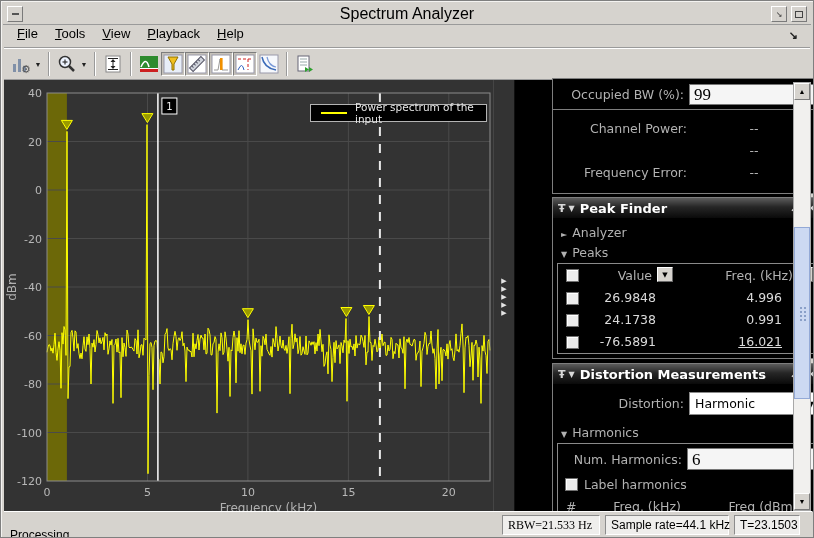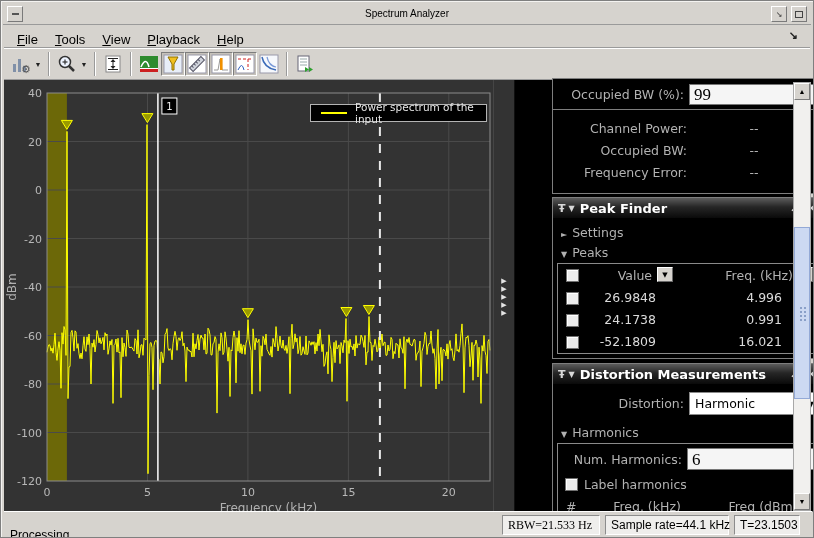--- a/index.html
+++ b/index.html
@@ -3,29 +3,29 @@
 <meta charset="utf-8">
 <style>
   html,body{margin:0;padding:0;background:#fff;}
   *{box-sizing:border-box;}
   .window{position:relative;width:814px;height:538px;background:#d6d3ce;
     border:1px solid #7f7f7f;box-shadow:inset 1px 1px 0 #f4f3f1;
     font-family:"Liberation Sans",sans-serif;overflow:hidden;}
   
   .titlebar{position:absolute;left:2px;top:2px;right:2px;height:22px;border-bottom:1px solid #9a9a9a;}
   .title{position:absolute;left:0;right:0;top:0;height:22px;text-align:center;line-height:22px;
-    font-size:10px;color:#000;}
+    font-size:16px;color:#000;}
   .tb-btn{position:absolute;top:3px;width:16px;height:16px;background:#d6d3ce;
     border:1px solid;border-color:#fff #7a7a7a #7a7a7a #fff;font-size:8px;color:#333;
     display:flex;align-items:center;justify-content:center;}
   .tb-btn .dash{width:7px;height:2px;background:#555;}
   .tb-btn .sq{width:8px;height:7px;border:1px solid #444;}
   
   .menubar{position:absolute;left:3px;top:25px;right:3px;height:22px;border-bottom:1px solid #9a9a9a;
-    box-shadow:0 1px 0 #fff;display:flex;align-items:flex-end;padding-left:13px;font-size:13px;color:#000;}
+    box-shadow:0 1px 0 #fff;display:flex;align-items:flex-start;padding-left:13px;font-size:13px;color:#000;}
   .menu-item{margin-right:17px;cursor:default;}
   .menu-item u{text-decoration:underline;}
   .menu-dock{position:absolute;right:12px;top:3px;font-size:11px;color:#222;font-weight:bold;}
   
   .toolbar{position:absolute;left:3px;top:48px;right:3px;height:31px;border-bottom:1px solid #9a9a9a;
     display:flex;align-items:center;padding-left:5px;}
   .tbtn{width:24px;height:24px;display:flex;align-items:center;justify-content:center;position:relative;flex:none;}
   .tbtn.pressed{background:#c6c2ba;border:1px solid;border-color:#7d7d7d #ffffff #ffffff #7d7d7d;}
   .caret{flex:none;font-size:7px;color:#222;width:10px;text-align:center;}
   .sep{flex:none;width:2px;height:24px;border-left:1px solid #9a9a9a;border-right:1px solid #fff;margin:0 5px;}
@@ -261,59 +261,58 @@
 
     <div class="sidebar">
 
       <div class="panel" style="top:-2px;height:116px;">
         <div style="position:absolute;left:0;right:0;top:0;height:31px;border-bottom:1px solid #7e7e7e;">
           <div class="lbl" style="position:absolute;left:0;top:8px;width:131px;text-align:right;">Occupied BW (%):</div>
           <input class="tin" style="left: 136px; top: 5px; width: 127px; height: 21px;" value="99">
         </div>
         <div class="lbl" style="position:absolute;left:0;top:42px;width:134px;text-align:right;">Channel Power:</div>
         <div style="position:absolute;left:186px;top:42px;width:30px;text-align:center;color:#b2b2b2;">--</div>
-        <div class="lbl" style="position:absolute;left:0;top:64px;width:134px;text-align:right;">Occupied BW:</div>
         <div style="position:absolute;left:186px;top:64px;width:30px;text-align:center;color:#b2b2b2;">--</div>
         <div class="lbl" style="position:absolute;left:0;top:86px;width:134px;text-align:right;">Frequency Error:</div>
         <div style="position:absolute;left:186px;top:86px;width:30px;text-align:center;color:#b2b2b2;">--</div>
       </div>
 
       <div class="panel" style="top:117px;height:162px;">
         <div class="phead">
           <span class="pin">Ŧ</span>
           <span class="col">▼</span>
           <span>Peak Finder</span>
           <span class="sp"></span>
           <span class="undock">↗</span>
           <span class="close">×</span>
         </div>
         <div style="position:absolute;left:8px;top:27px;">
-          <span class="sec-arrow">►</span><span class="lbl">Settings</span>
+          <span class="sec-arrow">►</span><span class="lbl">Analyzer</span>
         </div>
         <div style="position:absolute;left:8px;top:47px;">
           <span class="sec-arrow">▼</span><span class="lbl">Peaks</span>
         </div>
         <div style="position:absolute;left:4px;top:65px;width:263px;height:91px;border:1px solid #8a8a8a;">
           <div class="cb" style="left:8px;top:5px;"></div>
           <div class="lbl" style="position:absolute;left:14px;top:4px;width:80px;text-align:right;">Value</div>
           <div class="mini-drop" style="left:99px;top:3px;">▼</div>
           <div class="lbl" style="position:absolute;left:155px;top:4px;width:80px;text-align:right;">Freq. (kHz)</div>
           <div class="mini-drop" style="left:239px;top:3px;">▼</div>
 
           <div class="cb" style="left:8px;top:28px;"></div>
           <div class="num" style="left:16px;top:26px;width:82px;">26.9848</div>
           <div class="num" style="left:146px;top:26px;width:78px;">4.996</div>
 
           <div class="cb" style="left:8px;top:50px;"></div>
           <div class="num" style="left:16px;top:48px;width:82px;">24.1738</div>
           <div class="num" style="left:146px;top:48px;width:78px;">0.991</div>
 
           <div class="cb" style="left:8px;top:72px;"></div>
-          <div class="num" style="left:16px;top:70px;width:82px;">-52.1809</div>
-          <div class="num" style="left:146px;top:70px;width:78px;">16.021</div>
+          <div class="num" style="left:16px;top:70px;width:82px;">-76.5891</div>
+          <div class="num" style="left:146px;top:70px;width:78px;text-decoration:underline;">16.021</div>
         </div>
       </div>
 
       <div class="panel" style="top:283px;height:149px;">
         <div class="phead">
           <span class="pin">Ŧ</span>
           <span class="col">▼</span>
           <span>Distortion Measurements</span>
           <span class="sp"></span>
           <span class="undock">↗</span>

